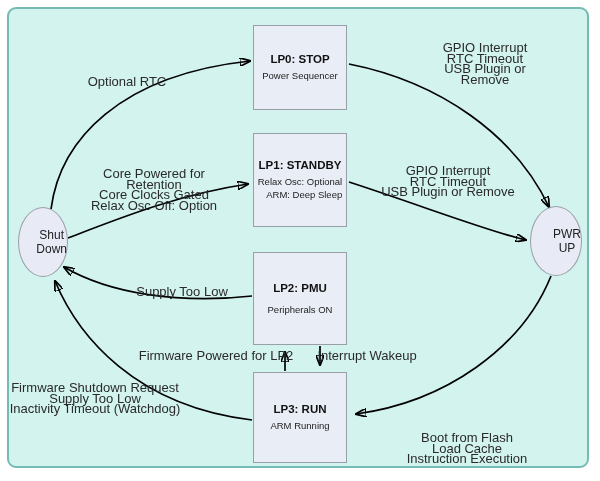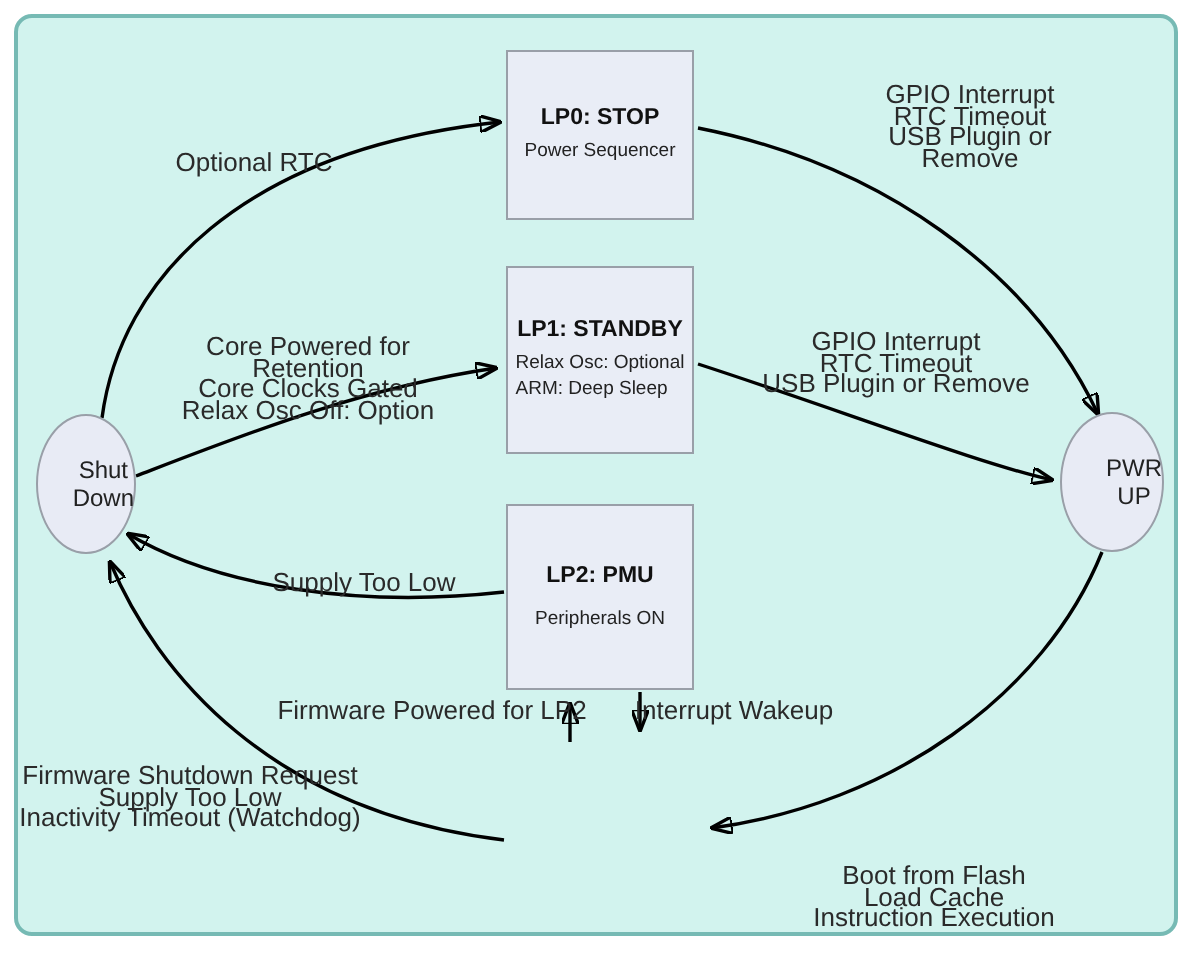--- a/index.html
+++ b/index.html
@@ -29,21 +29,21 @@
   .arrows path { fill: none; stroke: #000000; stroke-width: 1.7; }
   .state-box {
     position: absolute;
     background: #e9edf6;
     border: 1px solid #999fa8;
     box-sizing: border-box;
     display: flex;
     flex-direction: column;
     align-items: center;
     justify-content: center;
-    text-align: left;
+    text-align: right;
   }
   .state-title {
     font-size: 11.5px;
     font-weight: bold;
     color: #111111;
     line-height: 13px;
     white-space: pre-line;
   }
   .state-sub {
     font-size: 9.5px;
@@ -117,20 +117,24 @@
     <div class="state-title">LP1: STANDBY</div>
     <div class="state-sub">Relax Osc: Optional
 ARM: Deep Sleep</div>
   </div>
 
   <div class="state-box" style="left:253px; top:252px; width:94px; height:93px;">
     <div class="state-title">LP2: PMU</div>
     <div class="state-extra">Peripherals ON</div>
   </div>
 
+  <div class="state-box" style="left:253px; top:372px; width:94px; height:91px;">
+    <div class="state-title">LP3: RUN</div>
+    <div class="state-sub">ARM Running</div>
+  </div>
 
   <div class="ellipse" style="left:18px; top:207px; width:50px; height:70px;">
     <div class="ellipse-label">Shut
 Down</div>
   </div>
 
   <div class="ellipse" style="left:530px; top:206px; width:52px; height:70px;">
     <div class="ellipse-label">PWR
 UP</div>
   </div>

